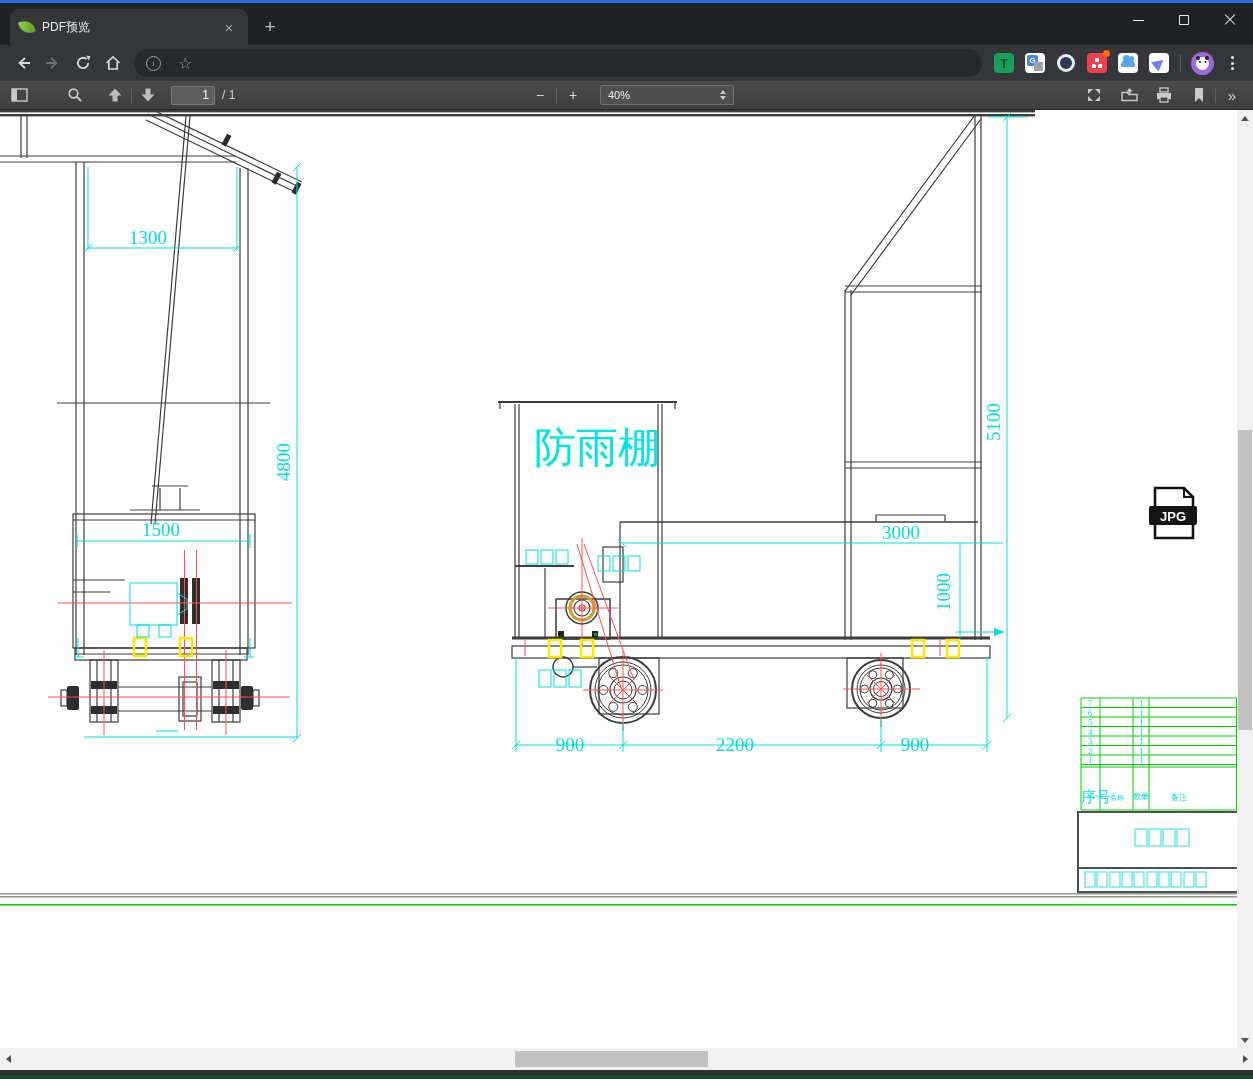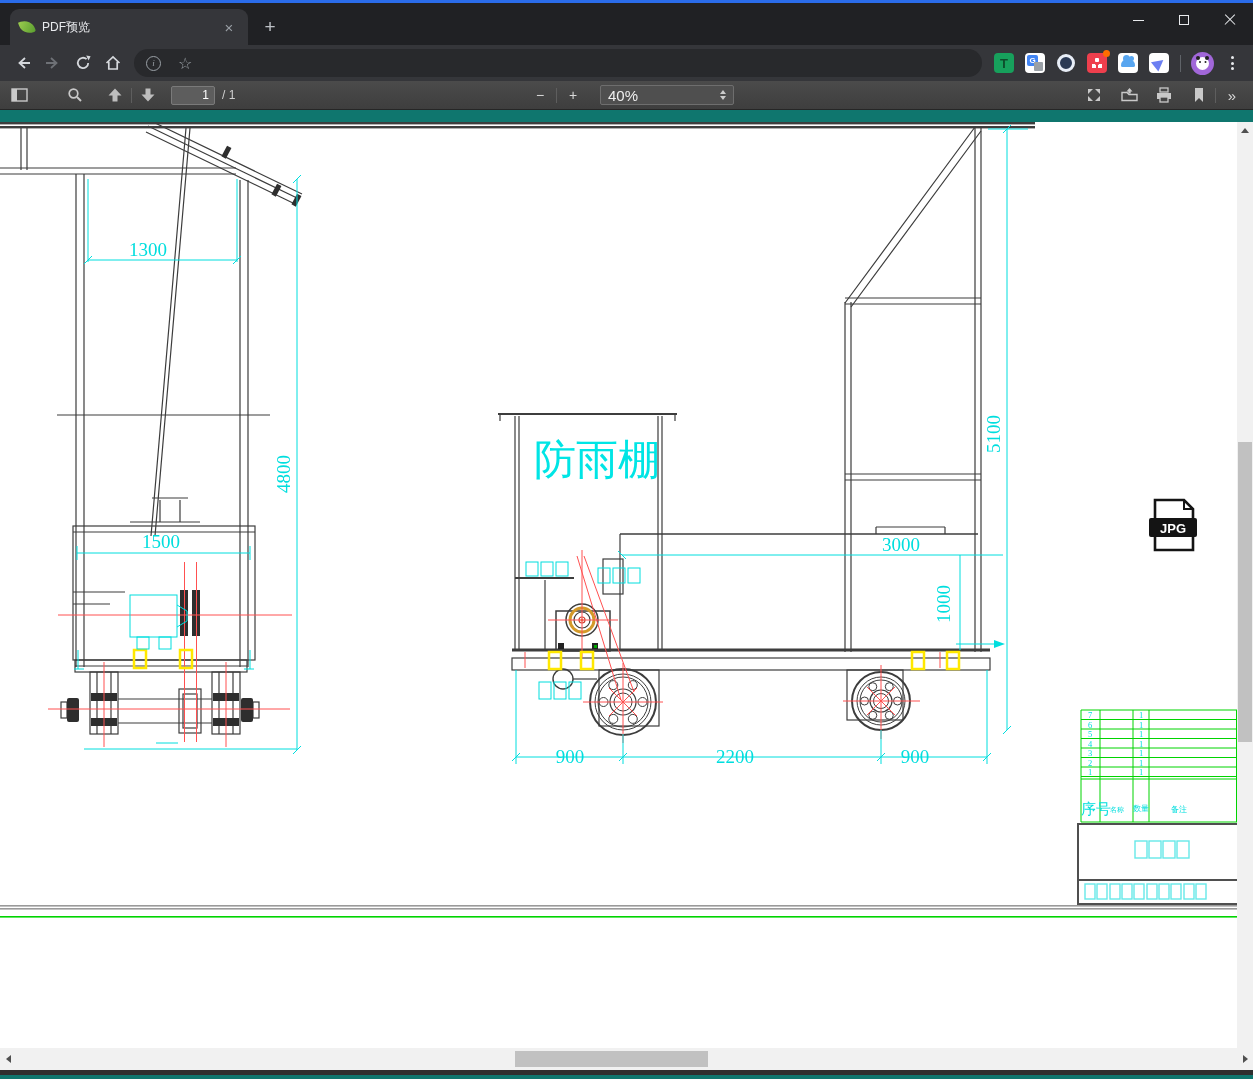--- a/index.html
+++ b/index.html
@@ -1,17 +1,17 @@
 <!DOCTYPE html>
 <html><head>
 <meta charset="utf-8">
 <style>
   * { box-sizing: border-box; margin: 0; padding: 0; }
   html,body { width:1253px; height:1079px; background:#fff; font-family:"Liberation Sans",sans-serif; overflow:hidden; }
-  #app { position:relative; width:1253px; height:1079px; background:#0f766e;text-decoration:underline; }
+  #app { position:relative; width:1253px; height:1079px; background:#14532d;text-decoration:underline; }
 
   
   #titlebar { position:absolute; left:0; top:0; width:1253px; height:45px; background:#202124; border-top:3px solid #2a6cea; }
   .tab { position:absolute; left:10px; top:6px; width:238px; height:36px; background:#35363a; border-radius:9px 9px 0 0;
          display:flex; align-items:center; padding:0 10px; color:#e8eaed; font-size:12px; }
   .leaf { width:14px; height:14px; background:linear-gradient(135deg,#9ccc4f,#5a9e2f); border-radius:0 80% 10% 80%; transform:rotate(-20deg); margin-right:8px; flex:none; }
   .tab-title { flex:1; white-space:nowrap; overflow:hidden; }
   .tab-close { width:18px; height:18px; display:flex; align-items:center; justify-content:center; color:#9aa0a6; font-size:15px; border-radius:50%; }
   .newtab { position:absolute; left:258px; top:12px; width:24px; height:24px; color:#bdc1c6; font-size:19px; display:flex; align-items:center; justify-content:center; }
   .winctl { position:absolute; right:0; top:0; height:34px; display:flex; }
@@ -64,29 +64,29 @@
   #pdftoolbar { position:absolute; left:0; top:81px; width:1253px; height:29px; background:linear-gradient(#4b4b4b,#3e3e3e); border-bottom:1px solid #262626; }
   .tleft { position:absolute; left:6px; top:0; height:28px; display:flex; align-items:center; }
   .tcenter { position:absolute; left:527px; top:0; height:28px; display:flex; align-items:center; }
   .tright { position:absolute; right:8px; top:0; height:28px; display:flex; align-items:center; }
   .tbtn { width:26px; height:24px; display:flex; align-items:center; justify-content:center; }
   .tdiv { width:1px; height:15px; background:#5e5e5e; margin:0 3px; }
   .pageinput { width:44px; height:19px; background:#5d5d5d; border:1px solid #7a7a7a; border-radius:2px; color:#fff; font-size:12px; text-align:right; padding-right:5px; margin-left:10px; }
   .pagetotal { color:#d0d0d0; font-size:12px; margin-left:7px; }
   .zoomtext { color:#d9d9d9; font-size:14px; width:22px; text-align:center; }
   .zoomsel { width:134px; height:20px; background:#4f4f4f; border:1px solid #6e6e6e; border-radius:2px; margin-left:14px; display:flex; align-items:center; padding:0 7px; }
-  .zoomsel .zval { color:#eee; font-size:15px; flex:1; }
+  .zoomsel .zval { color:#eee; font-size:11px; flex:1; }
   .spin { display:flex; flex-direction:column; gap:2px; align-items:center;}
   .spin .u { width:0;height:0;border-left:3.5px solid transparent;border-right:3.5px solid transparent;border-bottom:4px solid #ccc;}
   .spin .d { width:0;height:0;border-left:3.5px solid transparent;border-right:3.5px solid transparent;border-top:4px solid #ccc;}
   .more { color:#d9d9d9; font-size:15px; }
   .tgap { width:30px; }
 
   
-  #content { position:absolute; left:0; top:122px; width:1253px; height:938px; background:#fff; }
+  #content { position:absolute; left:0; top:110px; width:1253px; height:938px; background:#fff; }
   #vscroll { position:absolute; left:1237px; top:0; width:16px; height:938px; background:#f1f1f1; }
   .varrow { position:absolute; left:0; width:16px; height:16px; display:flex; align-items:center; justify-content:center; }
   .tri-up { width:0;height:0;border-left:4px solid transparent;border-right:4px solid transparent;border-bottom:5px solid #505050;}
   .tri-down { width:0;height:0;border-left:4px solid transparent;border-right:4px solid transparent;border-top:5px solid #505050;}
   .tri-left { width:0;height:0;border-top:4px solid transparent;border-bottom:4px solid transparent;border-right:5px solid #505050;}
   .tri-right { width:0;height:0;border-top:4px solid transparent;border-bottom:4px solid transparent;border-left:5px solid #505050;}
   #vthumb { position:absolute; left:1px; top:320px; width:14px; height:300px; background:#c1c1c1; }
   #hscroll { position:absolute; left:0; top:1048px; width:1253px; height:22px; background:#f1f1f1; }
   .harrow { position:absolute; top:0; width:16px; height:22px; display:flex; align-items:center; justify-content:center; }
   #hthumb { position:absolute; left:515px; top:3px; width:193px; height:16px; background:#c1c1c1; }

